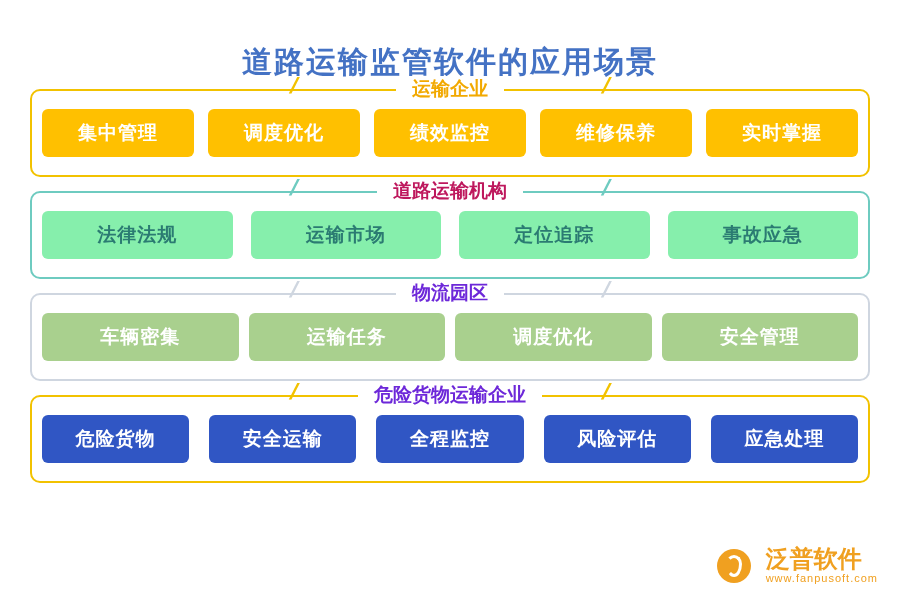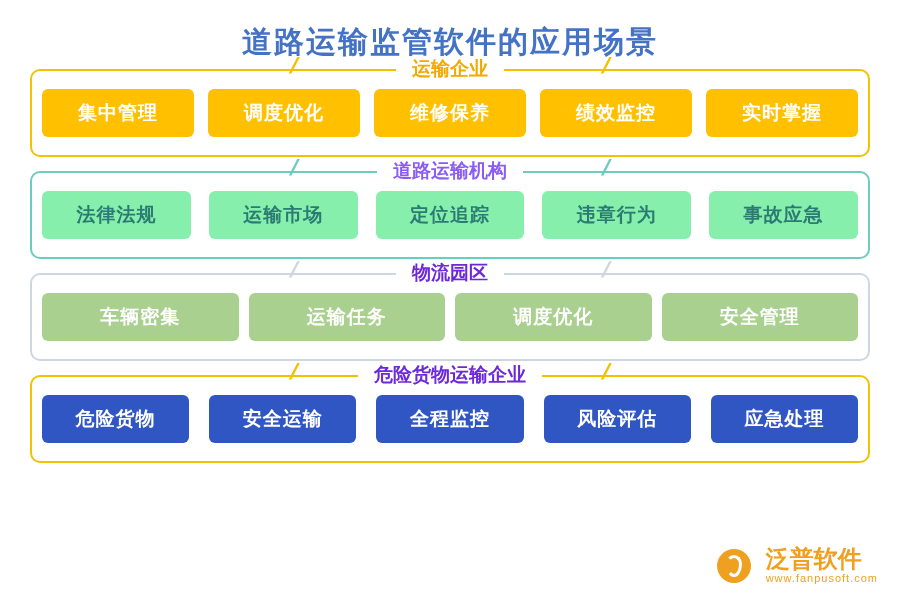--- a/index.html
+++ b/index.html
@@ -13,21 +13,21 @@
     font-family: "Liberation Sans", sans-serif;
     overflow: hidden;
     position: relative;
   }
   #page-title {
     text-align: center;
     color: #4472c4;
     font-size: 30px;
     font-weight: bold;
     letter-spacing: 2px;
-    padding-top: 22px;
+    padding-top: 42px;
     padding-bottom: 6px;
   }
   .group {
     position: relative;
     margin: 0 30px 14px 30px;
     border: 2px solid #f2c200;
     border-radius: 10px;
     height: 88px;
     box-sizing: border-box;
   }
@@ -40,21 +40,21 @@
     top: -15px;
     left: 50%;
     transform: translateX(-50%);
     background: #ffffff;
     padding: 0 16px;
     font-size: 19px;
     font-weight: bold;
     color: #f2a900;
     white-space: nowrap;
   }
-  .g2 .group-title { color: #8b5cf6; }
+  .g2 .group-title { color: #be185d; }
   .g3 .group-title { color: #6d28d9; }
   .g4 .group-title { color: #6d28d9; }
 
   .slash {
     position: absolute;
     top: -16px;
     font-size: 22px;
     font-weight: bold;
     color: #f2c200;
     transform: skewX(-18deg);
@@ -141,35 +141,34 @@
 
 <div id="page-title">道路运输监管软件的应用场景</div>
 
 <div class="group g1">
   <span class="slash left">/</span>
   <span class="slash right">/</span>
   <div class="group-title">运输企业</div>
   <div class="chips">
     <div class="chip">集中管理</div>
     <div class="chip">调度优化</div>
+    <div class="chip">绩效监控</div>
     <div class="chip">维修保养</div>
-    <div class="chip">绩效监控</div>
     <div class="chip">实时掌握</div>
   </div>
 </div>
 
 <div class="group g2">
   <span class="slash left">/</span>
   <span class="slash right">/</span>
   <div class="group-title">道路运输机构</div>
   <div class="chips">
     <div class="chip">法律法规</div>
     <div class="chip">运输市场</div>
     <div class="chip">定位追踪</div>
-    <div class="chip">违章行为</div>
     <div class="chip">事故应急</div>
   </div>
 </div>
 
 <div class="group g3">
   <span class="slash left">/</span>
   <span class="slash right">/</span>
   <div class="group-title">物流园区</div>
   <div class="chips">
     <div class="chip">车辆密集</div>

